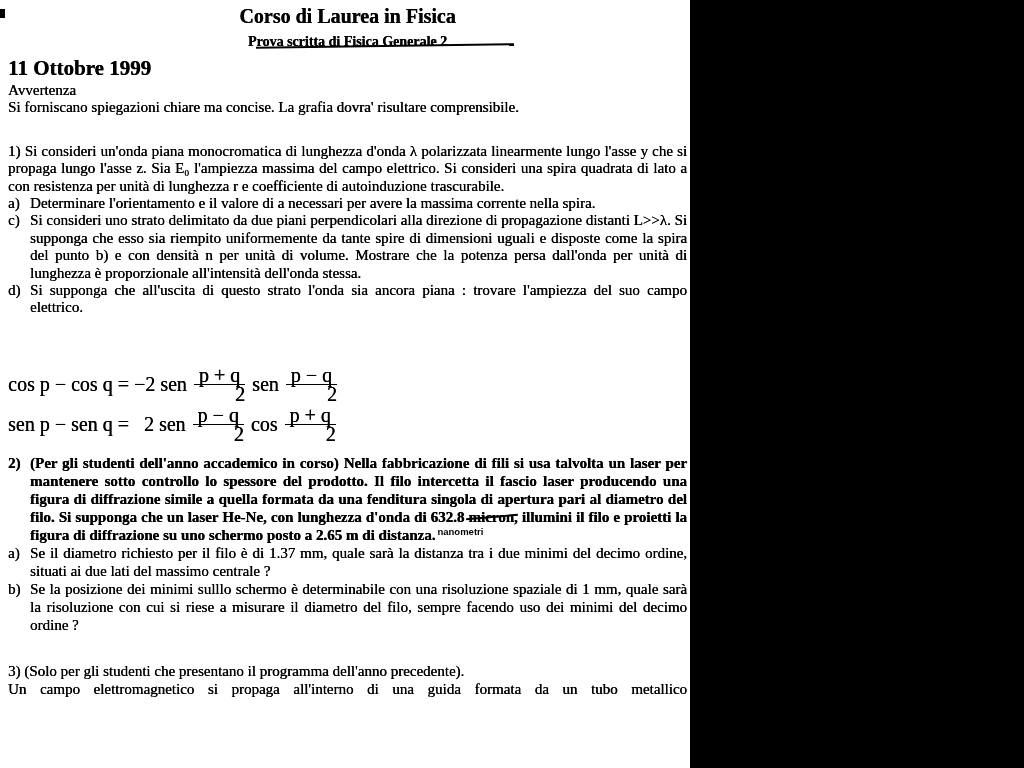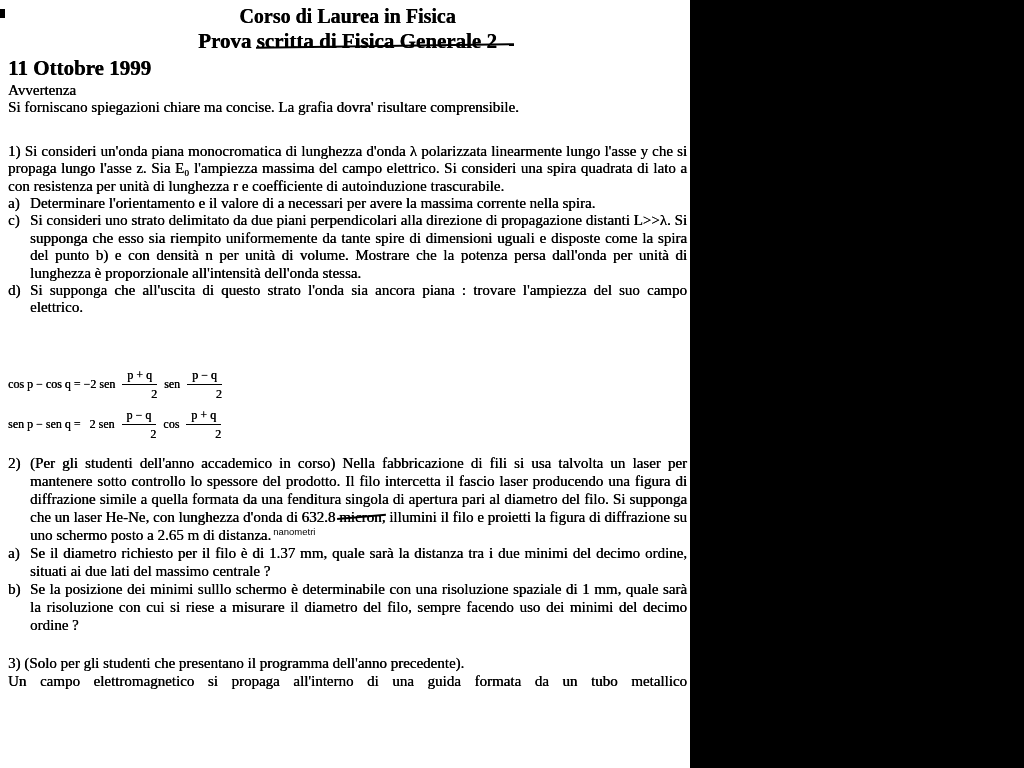--- a/index.html
+++ b/index.html
@@ -19,52 +19,52 @@
   .scan-blob {
     position: absolute; left: 0; top: 9px;
     width: 5px; height: 9px; background: #000000;
   }
   .content {
     position: absolute; left: 8px; top: 5px; width: 679px;
     font-size: 15px; line-height: 17.4px;
     text-shadow: 0.3px 0.3px 0 #000;
   }
   .h-course { font-size: 20px; line-height: 23px; font-weight: 700; text-align: center; }
-  .h-title  { font-size: 21px; line-height: 27px; font-weight: 700; text-align: center; position: relative; }
+  .h-title  { font-size: 14px; line-height: 27px; font-weight: 700; text-align: center; position: relative; }
   .h-date   { font-size: 21px; line-height: 27px; font-weight: 700; text-align: left; }
   .title-strike {
     position: absolute; left: 248px; top: 17px;
     width: 258px; height: 2px; background: #000;
     transform: rotate(-0.8deg);
   }
   .notice-title { }
   .just { text-align: justify; }
   .p1 { margin-top: 26px; }
   .hang { padding-left: 22px; text-indent: -22px; text-align: justify; }
   .marker { display: inline-block; width: 22px; text-indent: 0; }
   .formulas { margin-top: 48px; }
-  .formula { height: 40px; display: flex; align-items: center; gap: 7px; font-size: 12px; }
+  .formula { height: 40px; display: flex; align-items: center; gap: 7px; font-size: 20px; }
   .f-lhs, .f-mid { white-space: pre; }
   .frac { display: inline-block; text-align: right; vertical-align: middle; line-height: 16px; }
   .frac .num { display: block; padding: 0 5px 1px 5px; }
   .frac .den { display: block; border-top: 1.5px solid #000; padding-top: 1px; }
-  .p2 { margin-top: 9px; line-height: 18px; }
+  .p2 { margin-top: 9px; line-height: 18px; font-weight: bold; }
   .strike { position: relative; }
   .strike::after {
     content: ""; position: absolute; left: -2px; right: -4px; top: 45%;
     border-top: 2px solid #000; transform: rotate(-5deg);
   }
   .correction {
     font-family: "Liberation Sans", sans-serif;
     font-size: 9.5px; line-height: 9px;
     position: relative; top: -5px; margin-left: 2px;
     text-shadow: none; white-space: nowrap;
   }
   .p2-items { line-height: 18px; }
-  .p3 { margin-top: 20px; line-height: 18px; }
+  .p3 { margin-top: 28px; line-height: 18px; }
   .force-justify { text-align: justify; text-align-last: justify; }
 </style>
 </head>
 <body>
 
 <div class="scan-blob"></div>
 <div class="black-bar"></div>
 
 <div class="content">
 

